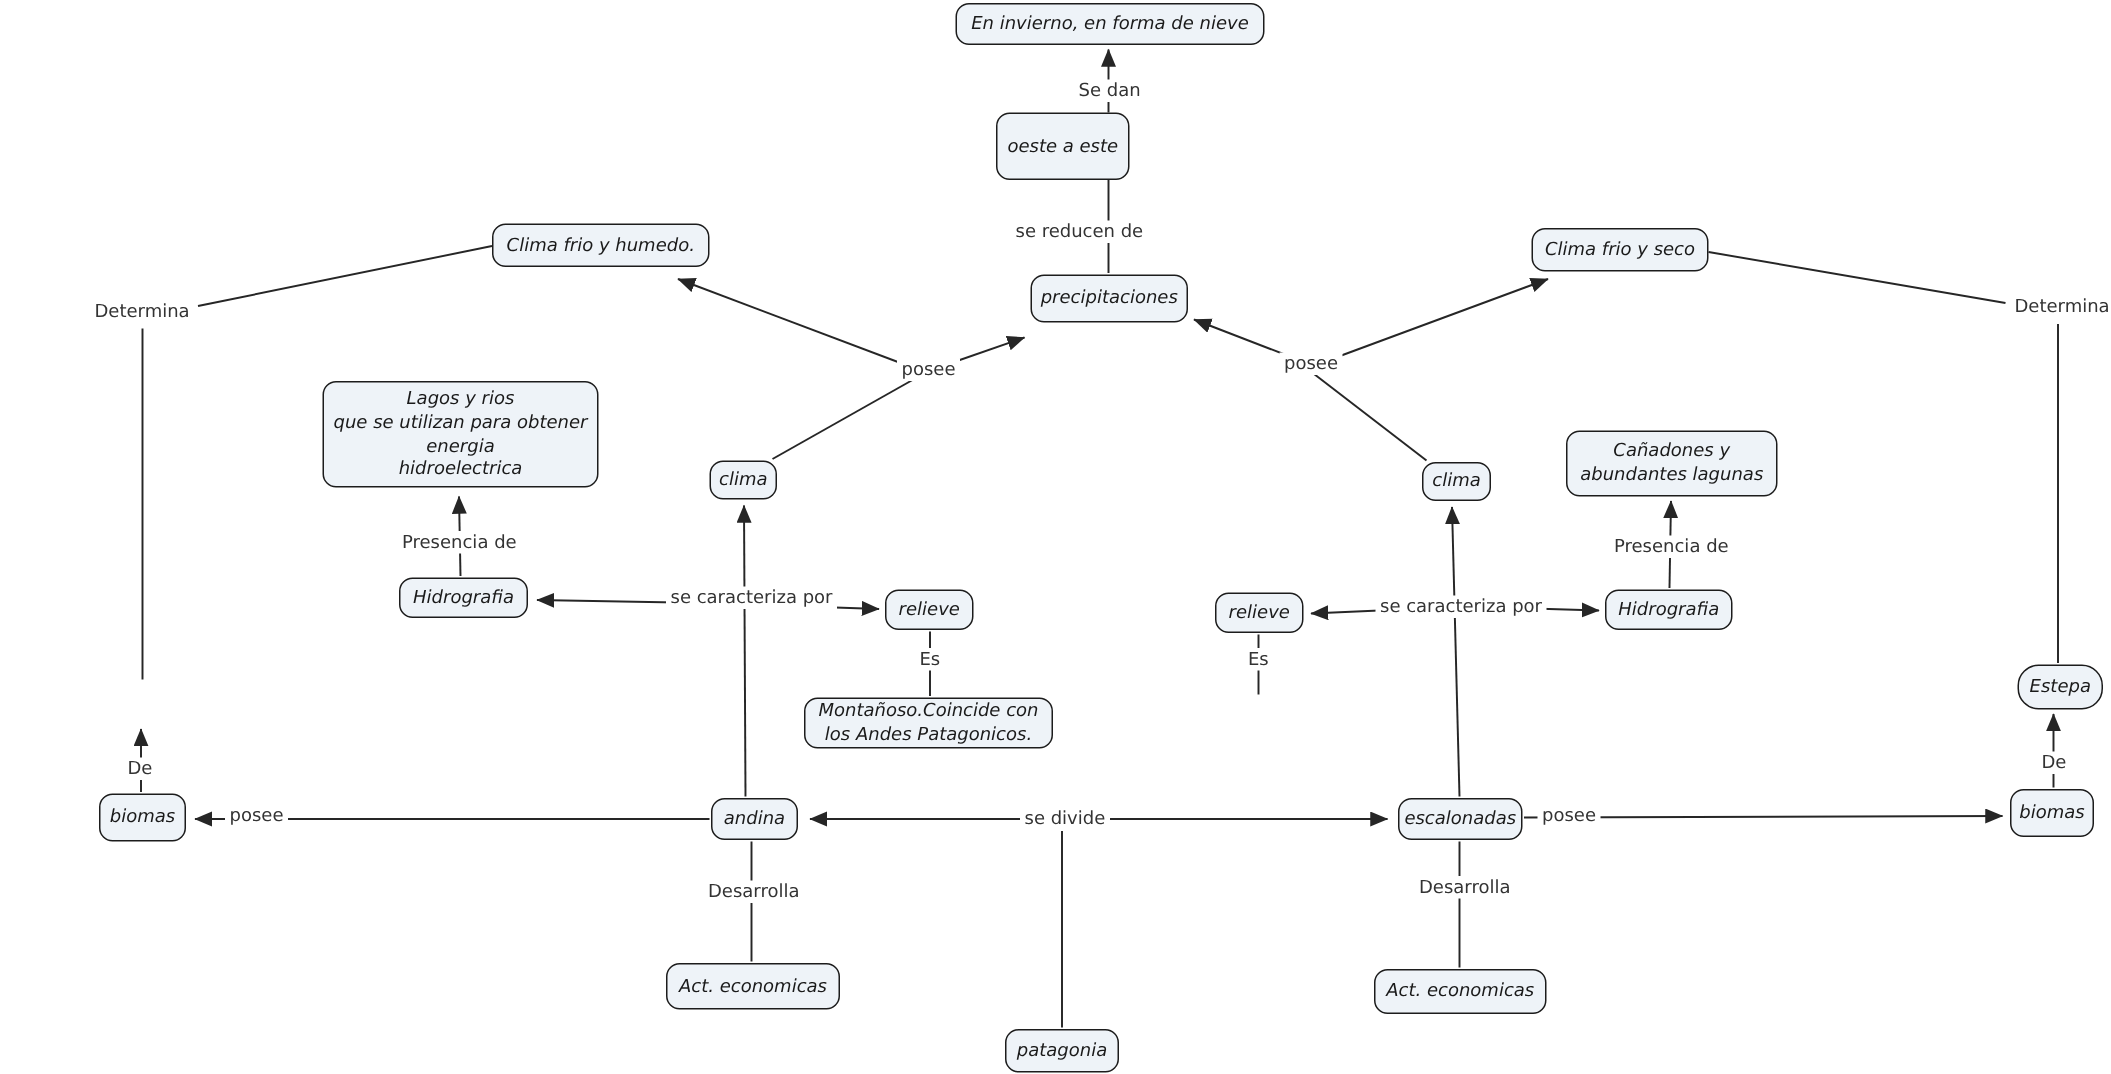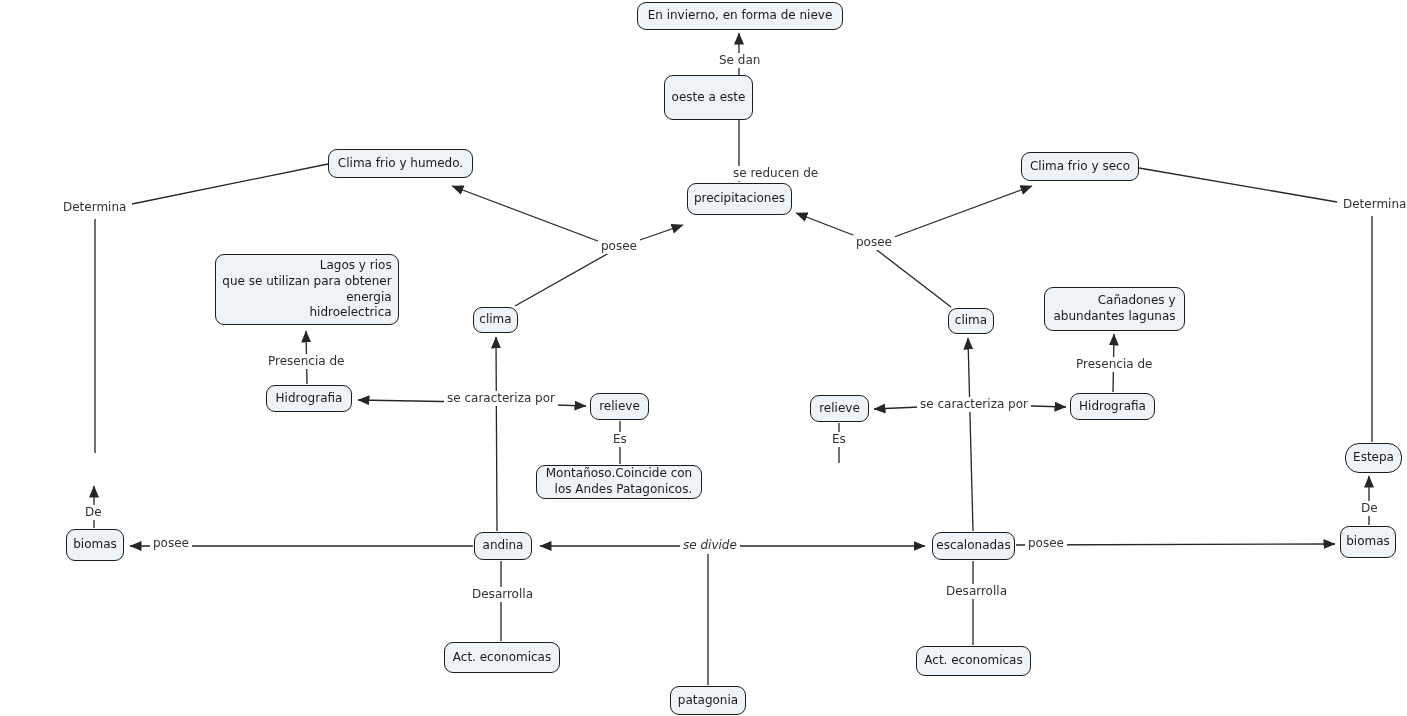--- a/index.html
+++ b/index.html
@@ -28,23 +28,24 @@
     box-sizing: border-box;
     background: var(--node-fill);
     border: 1.4px solid var(--node-border);
     border-radius: 9px;
     color: var(--node-text);
     font-size: 12px;
     line-height: 1.3;
     display: flex;
     align-items: center;
     justify-content: center;
-    text-align: right;
+    text-align: center;
     white-space: pre-line;
     padding: 1px 0;
+    font-style: italic;
   }
   .elabel {
     position: absolute;
     background: var(--background);
     color: var(--label-text);
     font-size: 12px;
     line-height: 1.25;
     white-space: nowrap;
     padding: 0 3px;
   }
@@ -140,36 +141,36 @@
 
     <g>
       <line x1="501" y1="561" x2="501" y2="641"></line>
     </g>
     <g>
       <line x1="973" y1="561" x2="973" y2="645"></line>
     </g>
   </svg>
 
   <div class="elabel" style="left:716px; top:53px;">Se dan</div>
-  <div class="elabel" style="left:730px; top:147px;margin-top:19px;">se reducen de</div>
+  <div class="elabel" style="left:674px; top:147px;">se reducen de</div>
   <div class="elabel" style="left:598px; top:239px;">posee</div>
   <div class="elabel" style="left:853px; top:235px;">posee</div>
   <div class="elabel" style="left:60px;  top:200px;">Determina</div>
   <div class="elabel" style="left:1340px;top:197px;">Determina</div>
   <div class="elabel" style="left:265px; top:354px;">Presencia de</div>
   <div class="elabel" style="left:1073px;top:357px;">Presencia de</div>
   <div class="elabel" style="left:444px; top:391px;">se caracteriza por</div>
   <div class="elabel" style="left:917px; top:397px;">se caracteriza por</div>
   <div class="elabel" style="left:610px; top:432px;">Es</div>
   <div class="elabel" style="left:829px; top:432px;">Es</div>
   <div class="elabel" style="left:82px;  top:505px;">De</div>
   <div class="elabel" style="left:1358px;top:501px;">De</div>
   <div class="elabel" style="left:150px; top:536px;">posee</div>
   <div class="elabel" style="left:1025px;top:536px;">posee</div>
-  <div class="elabel" style="left:680px; top:538px;font-style:italic;">se divide</div>
+  <div class="elabel" style="left:680px; top:538px;">se divide</div>
   <div class="elabel" style="left:469px; top:587px;">Desarrolla</div>
   <div class="elabel" style="left:943px; top:584px;">Desarrolla</div>
 
   <div class="node" style="left:637px; top:2px;   width:206px; height:28px;">En invierno, en forma de nieve</div>
   <div class="node" style="left:664px; top:75px;  width:89px;  height:45px;">oeste a este</div>
   <div class="node" style="left:687px; top:183px; width:105px; height:32px;">precipitaciones</div>
   <div class="node" style="left:328px; top:149px; width:145px; height:29px;">Clima frio y humedo.</div>
   <div class="node" style="left:1021px;top:152px; width:118px; height:29px;">Clima frio y seco</div>
   <div class="node" style="left:1044px;top:287px; width:141px; height:44px;">Cañadones y
 abundantes lagunas</div>

